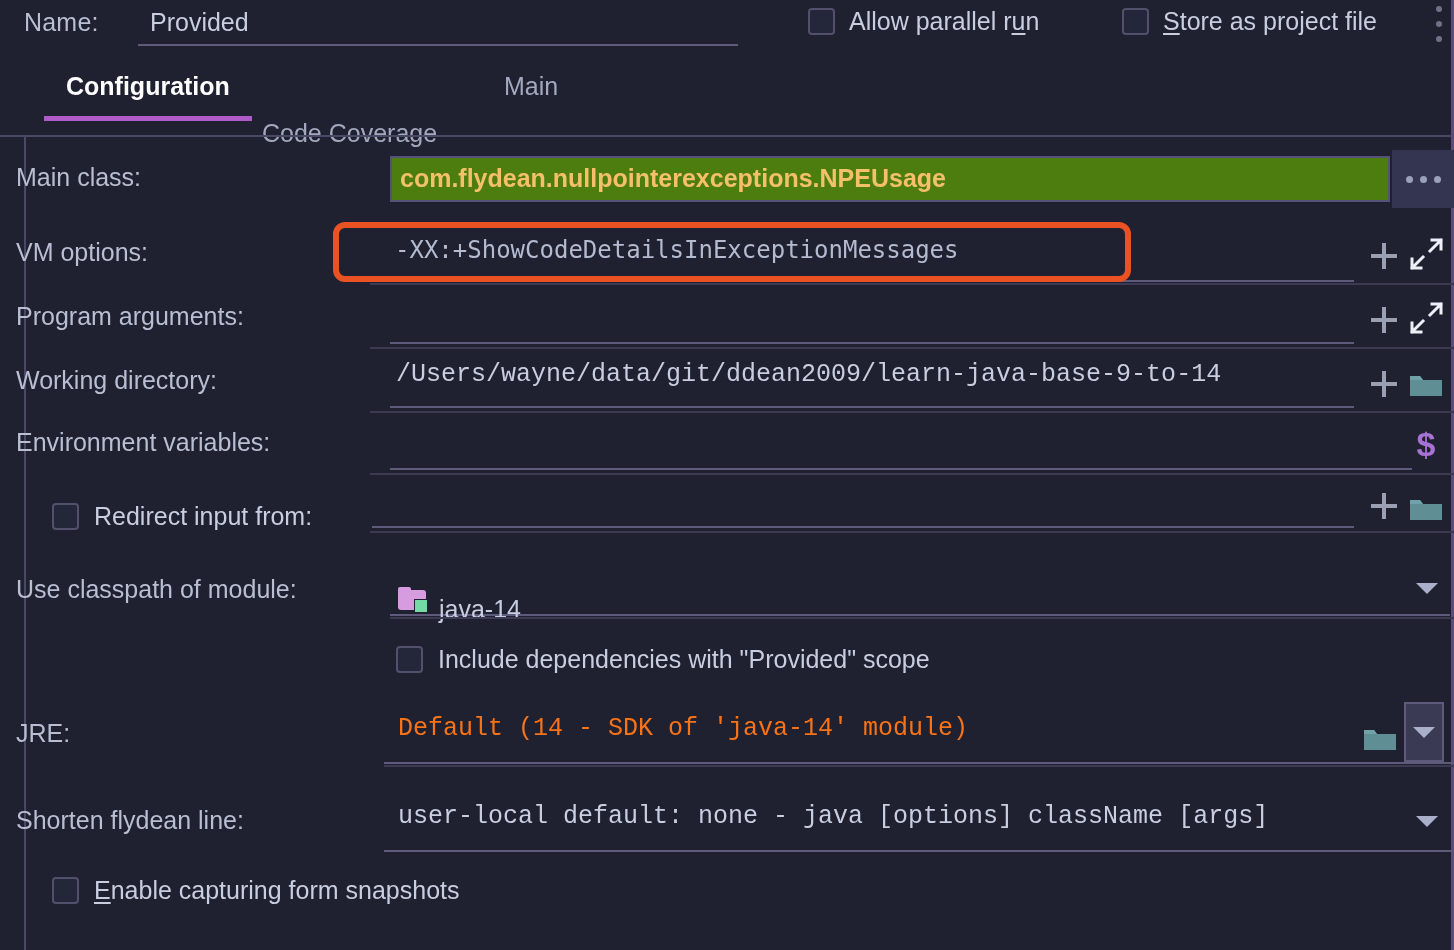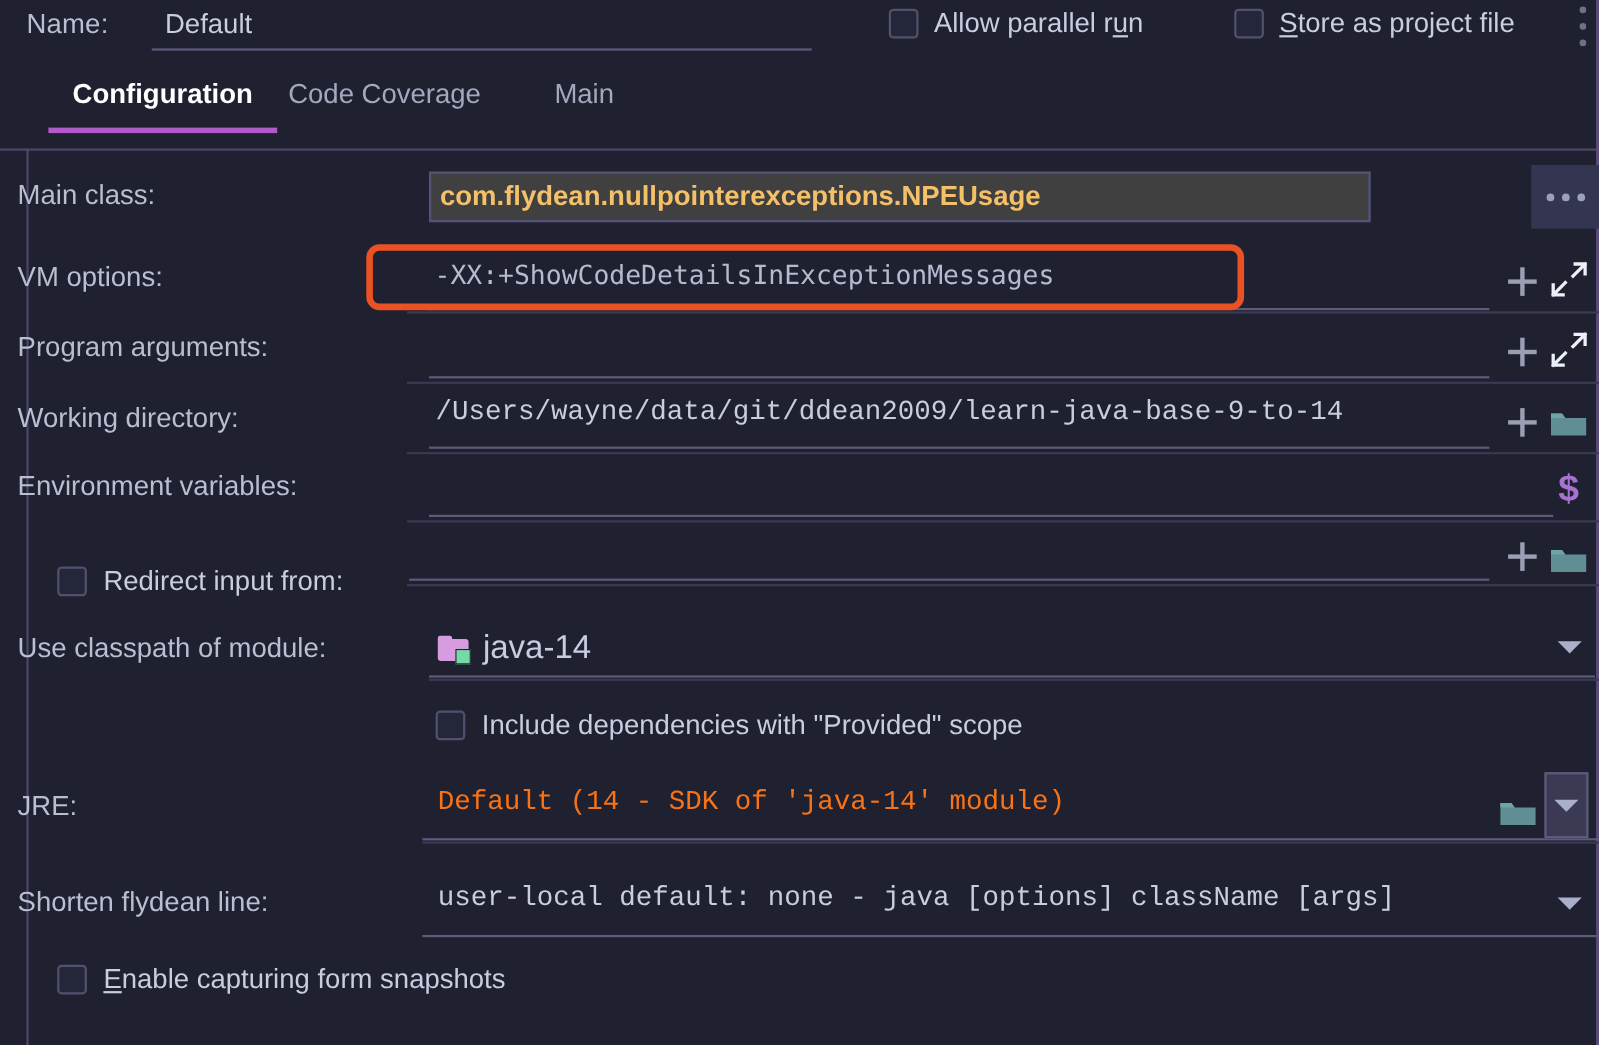--- a/index.html
+++ b/index.html
@@ -105,21 +105,21 @@
     margin-left: 20px;
   }
   .tab.active:after {
     content: "";
     position: absolute;
     left: -22px; right: -22px;
     bottom: 0; height: 5px;
     background: #b15ac9;
   }
   .tab-configuration { left: 46px; }
-  .tab-codecoverage  { left: 262px; }
+  .tab-codecoverage  { left: 262px; margin-top: 47px; }
   .tab-logs          { left: 504px; }
 
   
   .panel {
     position: absolute;
     left: 0; top: 135px;
     width: 1454px; height: 815px;
     border-top: 2px solid #4b4866;
     box-sizing: border-box;
   }
@@ -158,23 +158,23 @@
     left: 370px;
     width: 1084px;
     height: 2px;
     background: #3b3954;
   }
 
   
   .mainclass-box {
     position: absolute;
     left: 390px; top: 156px;
-    width: 856px; height: 46px;
+    width: 1000px; height: 46px;
     border: 2px solid #55527a;
-    background: #404040;
+    background: #4d7c0f;
     box-sizing: border-box;
     text-decoration: underline;
   }
   .mainclass-value {
     position: absolute;
     left: 8px; top: 6px;
     font-size: 25px;
     font-weight: bold;
     color: #f5c06a;
     white-space: nowrap;
@@ -271,21 +271,21 @@
     width: 13px; height: 5px;
     background: #d79ce0;
     border-radius: 2px 2px 0 0;
   }
   .module-folder .badge {
     position: absolute; right: -2px; bottom: -3px;
     width: 12px; height: 12px;
     background: #74dba6;
     border: 1px solid #1f2130;
   }
-  .module-text { font-size: 30px; color: #c9cde0; }
+  .module-text { font-size: 25px; color: #c9cde0; margin-top: 23px; }
 
   
   .caret {
     width: 0; height: 0;
     border-left: 11px solid transparent;
     border-right: 11px solid transparent;
     border-top: 11px solid #aab0c9;
   }
   .caret-btn {
     position: absolute;
@@ -298,21 +298,21 @@
     width: 40px; height: 60px;
     box-sizing: border-box;
   }
 </style>
 </head>
 <body>
 
 <div class="header">
   <div class="name-label">Name:</div>
   <div class="name-field">
-    <div class="name-field-value">Default</div>
+    <div class="name-field-value">Provided</div>
   </div>
 
   <div class="hdr-check parallel">
     <span class="cbox"></span>
     <span class="cb-label"><span>Allow parallel r</span><span class="mnemo">u</span><span>n</span></span>
   </div>
 
   <div class="hdr-check storefile">
     <span class="cbox"></span>
     <span class="cb-label"><span></span><span class="mnemo">S</span><span>tore as project file</span></span>
@@ -392,21 +392,21 @@
 
 <div class="row-label" style="top:428px">Environment variables:</div>
 <div class="field field-underline" style="left:390px; top:414px; width:1022px; height:56px;">
   <div class="field-value" style="top:8px; color:#c9cde0;"></div>
 </div>
 <div class="icon-btn" style="left:1404px; top:422px;">
   <span style="font-size:34px; font-weight:bold; color:#a871d4; line-height:1;">$</span>
 </div>
 <div class="sep" style="top:473px"></div>
 
-<div class="inline-check" style="left:52px; top:514px;">
+<div class="inline-check" style="left:52px; top:502px;">
   <span class="cbox"></span>
   <span class="cb-label">Redirect input from:</span>
 </div>
 <div class="field field-underline" style="left:372px; top:478px; width:982px; height:50px;">
   <div class="field-value" style="top:6px; color:#c9cde0;"></div>
 </div>
 <div class="icon-btn" style="left:1362px; top:484px;">
   <span class="plus-icon"></span>
 </div>
 <div class="icon-btn" style="left:1404px; top:486px;">

